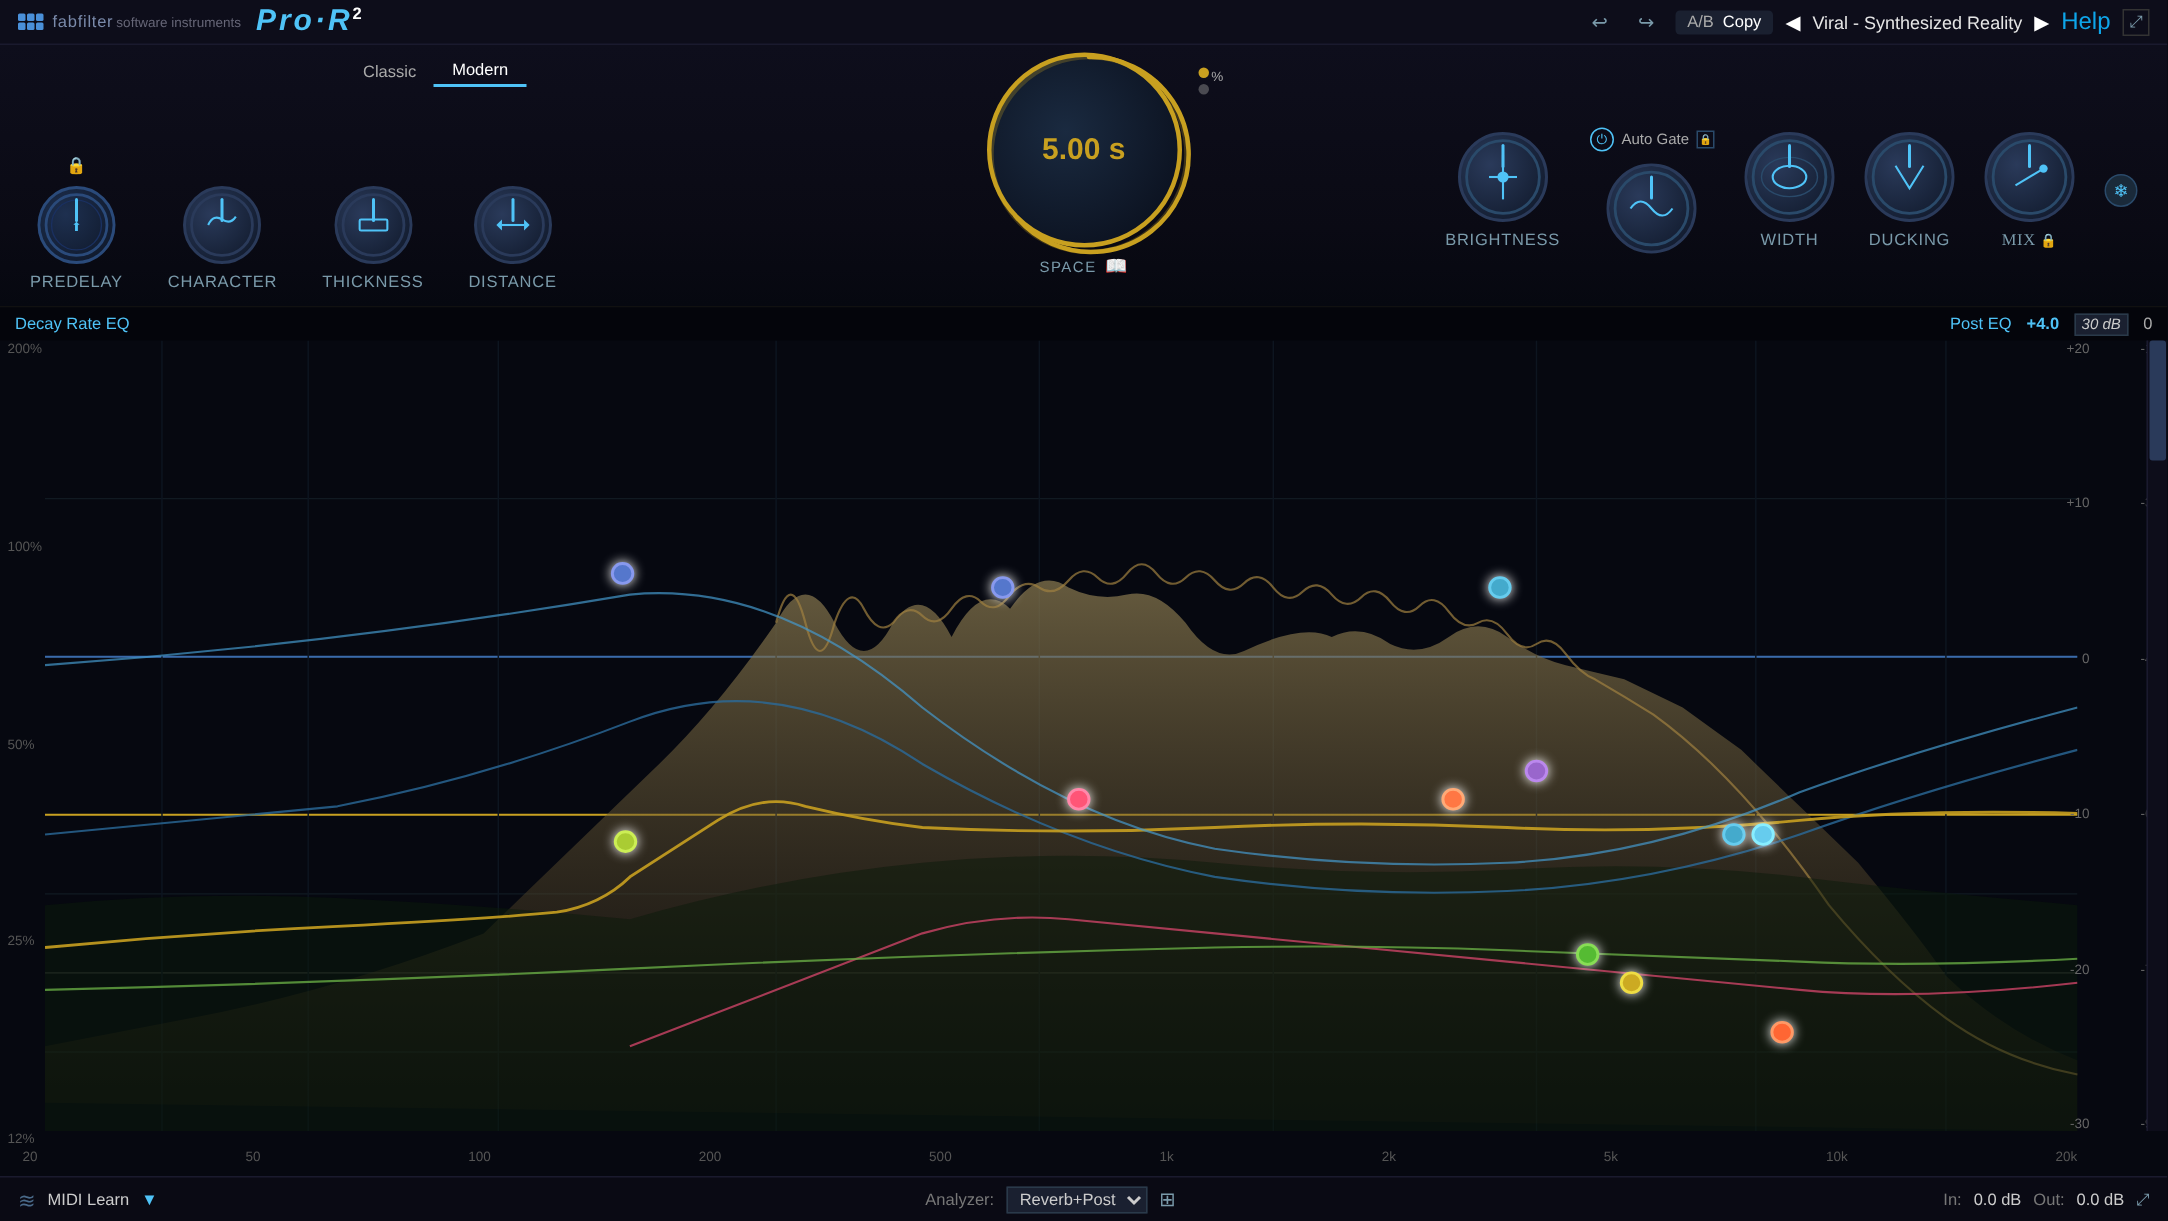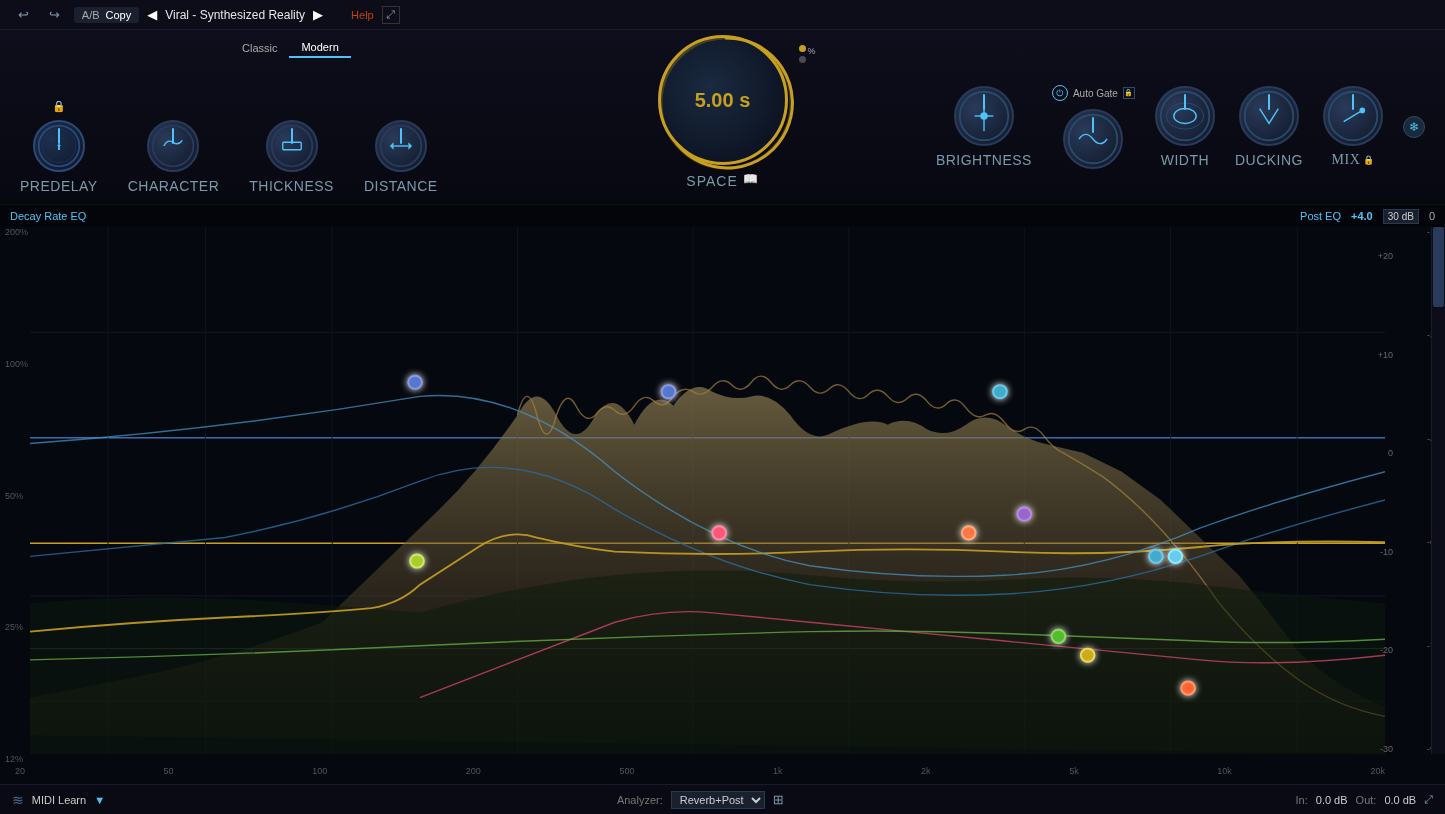--- a/index.html
+++ b/index.html
@@ -27,21 +27,21 @@
     .logo-area { display: flex; align-items: center; gap: 6px; }
     .logo-grid { display: grid; grid-template-columns: repeat(3,5px); grid-template-rows: repeat(2,5px); gap:1px; }
     .logo-dot { width:5px; height:5px; background:#4a90d9; border-radius:1px; }
     .logo-name { font-size:11px; color:#7a8aaa; letter-spacing:0.5px; }
     .top-controls { display:flex; align-items:center; gap:8px; }
     .top-btn { background:none; border:none; color:#7a9aaa; font-size:13px; cursor:pointer; padding:2px 6px; }
     .ab-group { display:flex; align-items:center; background:#1a2030; border-radius:3px; padding:2px 8px; gap:6px; font-size:11px; color:#aaa; }
     .ab-copy { color:#fff; font-size:11px; cursor:pointer; }
     .play-btn { color:#fff; font-size:13px; cursor:pointer; background:none; border:none; }
     .preset-name { font-size:12px; color:#e5e5e5; flex:1; text-align:center; }
-    .help-btn { font-size:11px; color:#c2410c; background:none; border:none; cursor:pointer;margin-left:20px; }
+    .help-btn { font-size:16px; color:#0ea5e9; background:none; border:none; cursor:pointer; }
     .fullscreen-btn { font-size:11px; color:#7a9aaa; background:none; border:none; cursor:pointer; width:18px; height:18px; border:1px solid #333; display:flex; align-items:center; justify-content:center; }
 
     
     .controls-area {
       width: 100%;
       height: 175px;
       background: linear-gradient(180deg, #0e0e1c 0%, #0a0a14 70%, #060810 100%);
       display: flex;
       align-items: center;
       padding: 0;
@@ -105,21 +105,21 @@
       width: 2px;
       height: 16px;
       background: #4fc3f7;
       position: absolute;
       top: 6px;
       left: 50%;
       transform: translateX(-50%);
       border-radius: 1px;
     }
     .knob-label {
-      font-size: 14px;
+      font-size: 11px;
       color: #7a9aaa;
       text-transform: uppercase;
       letter-spacing: 0.5px;
       text-align: center;
     }
 
     
     .predelay-knob {
       background: radial-gradient(circle at 35% 35%, #1e3050, #0d1525);
       border-color: #2a4a7a;
@@ -147,21 +147,21 @@
       justify-content: center;
       margin-top: 5px;
     }
     .space-dial-inner {
       font-size: 18px;
       font-weight: bold;
       color: #c8a020;
       text-align: center;
     }
     .space-label {
-      font-size: 14px;
+      font-size: 10px;
       color: #7a9aaa;
       text-transform: uppercase;
       letter-spacing: 1px;
       margin-top: 4px;
     }
     .space-dial-arc {
       position: absolute;
       top: -4px;
       left: -4px;
       width: 138px;
@@ -234,21 +234,20 @@
       position: absolute; 
       right: 40px; 
       top: 22px;
       bottom: 30px;
       display: flex;
       flex-direction: column;
       justify-content: space-between;
       font-size: 9px;
       color: #666;
       text-align: right;
-      margin-top: 24px;
     }
     .db-scale-right {
       position: absolute;
       right: 0;
       top: 22px;
       bottom: 30px;
       width: 35px;
       display: flex;
       flex-direction: column;
       justify-content: space-between;
@@ -344,40 +343,56 @@
     }
 
     
     .db-label-box {
       display: inline-block;
       background: #1a2030;
       border: 1px solid #2a3a4a;
       padding: 1px 4px;
       font-size: 10px;
       color: #ccc;
+      font-style: italic;
     }
 
     
     .eq-node {
       cursor: pointer;
       filter: drop-shadow(0 0 4px currentColor);
     }
 
     
     .waveform-icon {
       font-size: 14px;
       color: #4a6a8a;
       cursor: pointer;
     }
 
   </style>
 </head>
 <body>
 
 <div class="top-bar">
+  <div class="top-bar-left">
+    <div class="logo-area">
+      <div class="logo-grid">
+        <div class="logo-dot"></div>
+        <div class="logo-dot"></div>
+        <div class="logo-dot"></div>
+        <div class="logo-dot"></div>
+        <div class="logo-dot"></div>
+        <div class="logo-dot"></div>
+      </div>
+      <span class="logo-name">fabfilter</span>
+      <span style="font-size:9px;color:#667;margin-left:-4px;">software instruments</span>
+    </div>
+    <span style="font-size:20px;font-weight:900;color:#4fc3f7;letter-spacing:2px;font-style:italic;">Pro·R<sup style="font-size:11px;color:#fff;font-style:normal;">2</sup></span>
+  </div>
 
   <div class="top-controls">
     <button class="top-btn">↩</button>
     <button class="top-btn">↪</button>
     <div class="ab-group">
       <span>A/B</span>
       <span class="ab-copy">Copy</span>
     </div>
     <button class="play-btn">◀</button>
     <span class="preset-name">Viral - Synthesized Reality</span>

